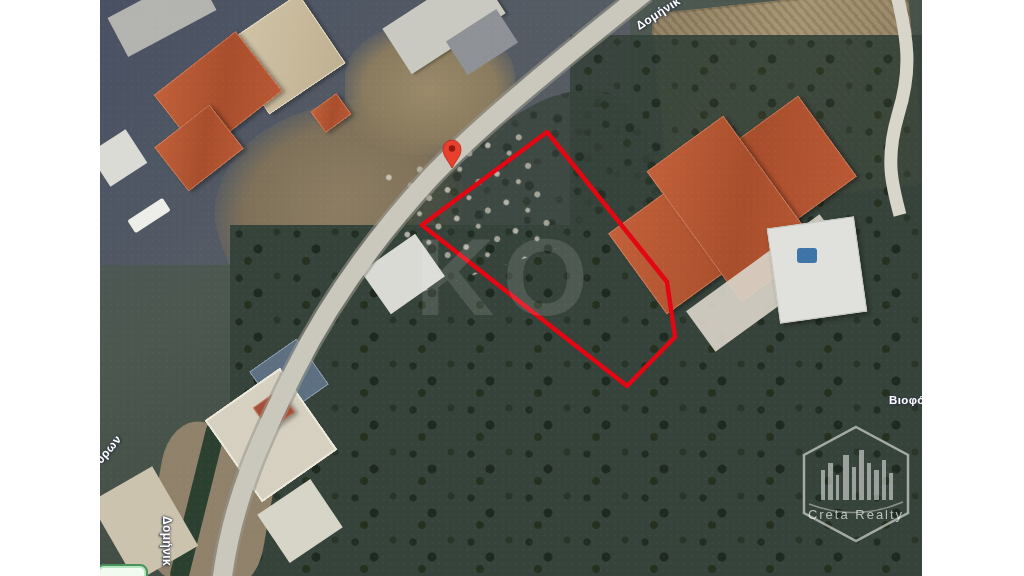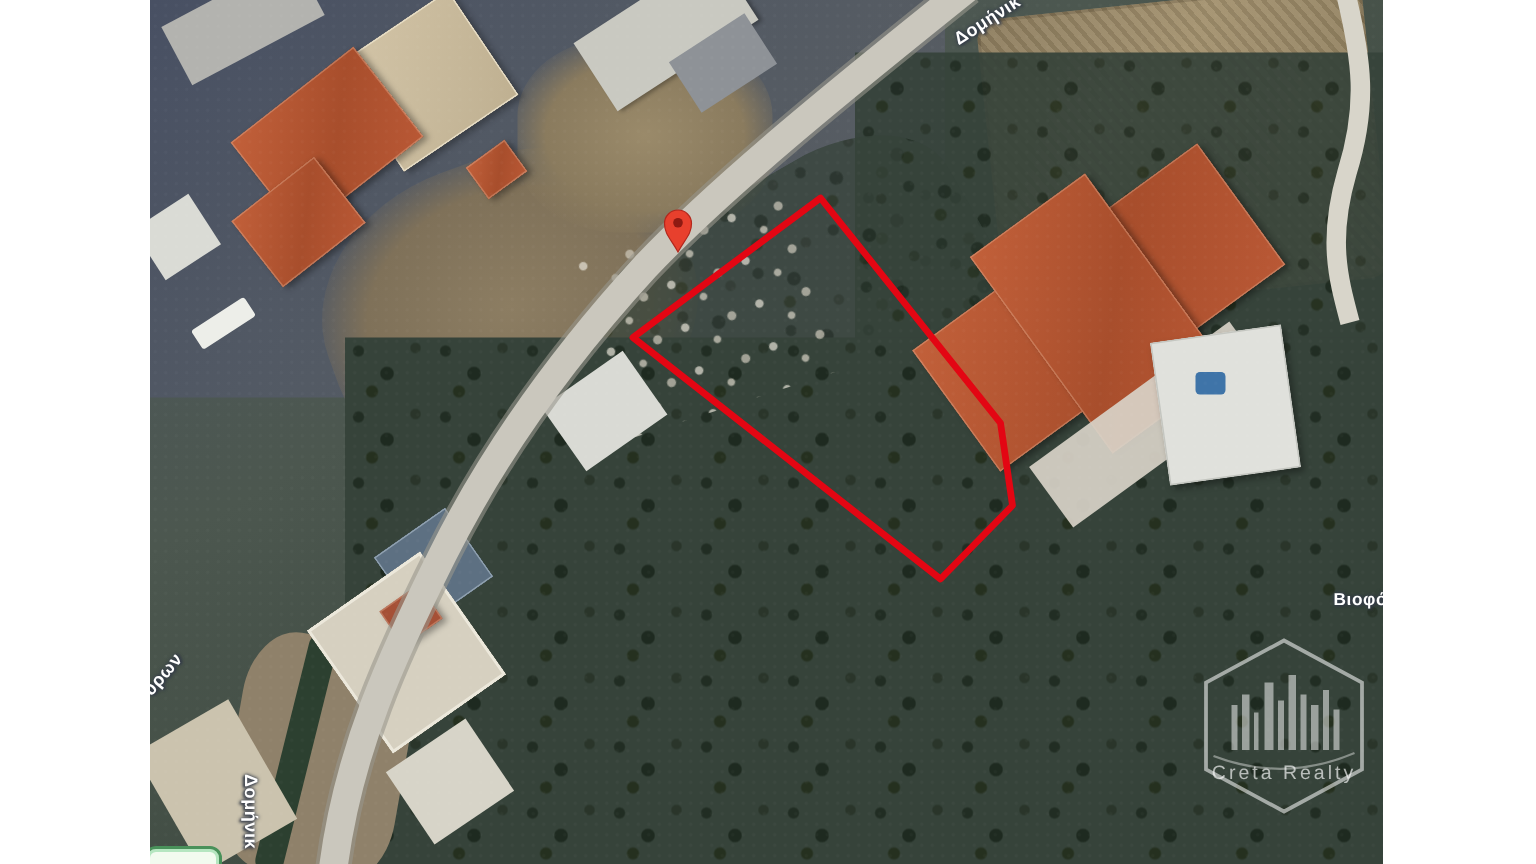--- a/index.html
+++ b/index.html
@@ -143,20 +143,21 @@
         <path d="M 452,168 C 447,159 443,156 443,149 a 9,9 0 1 1 18,0 c 0,7 -4,10 -9,19 z" stroke="#b3271c" stroke-width=".8" fill="#e8402d"></path>
         <circle cx="452" cy="148.5" r="3.2" fill="#8e1a12"></circle>
       </g>
     </svg>
 
     <div class="street-label lbl-top">Δομήνικ</div>
     <div class="street-label lbl-bl">Δομήνικ</div>
     <div class="street-label lbl-left">ύρων</div>
     <div class="street-label lbl-right">Βιοφό</div>
 
+    <div class="wm-center">KO</div>
 
     <svg class="wm-brand" viewBox="0 0 130 150">
       <polygon points="65,3 117,31 117,89 65,117 13,89 13,31" fill="none" stroke="rgba(255,255,255,.55)" stroke-width="2.5"></polygon>
       <g fill="rgba(255,255,255,.5)">
         <rect x="30" y="46" width="4" height="30"></rect>
         <rect x="37" y="39" width="5" height="37"></rect>
         <rect x="45" y="51" width="3" height="25"></rect>
         <rect x="52" y="31" width="6" height="45"></rect>
         <rect x="61" y="43" width="4" height="33"></rect>
         <rect x="68" y="26" width="5" height="50"></rect>

